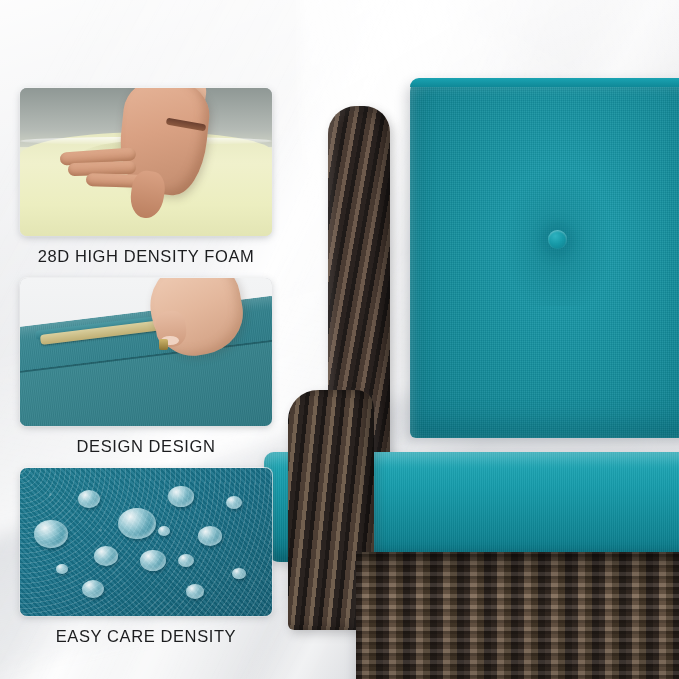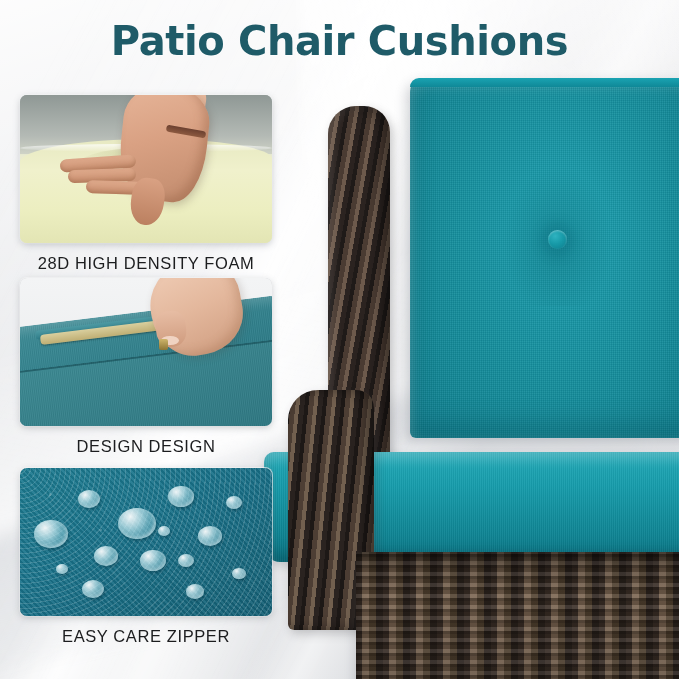--- a/index.html
+++ b/index.html
@@ -190,23 +190,22 @@
 </head>
 <body>
 
 <div id="page">
 
   <div class="sheen a"></div>
   <div class="sheen b"></div>
   <div class="sheen c"></div>
   <div class="sheen d"></div>
 
-  <div id="title">Patio Chair Cushions</div>
-
-  <div class="feature" style="top:95px">
+
+  <div class="feature" style="top:88px">
     <div class="thumb">
       <div class="foam-bg"></div>
       <div class="foam-top"></div>
       <div class="foam-body"></div>
       <div class="foam-edge"></div>
       <div class="foam-dent"></div>
       <div class="wrist1"></div>
       <div class="hand1"></div>
       <div class="band1"></div>
       <div class="fing f1"></div>
@@ -245,21 +244,21 @@
           <div class="drop" style="left: 178px; top: 58px; width: 24px; height: 19.68px;"></div>
           <div class="drop" style="left: 158px; top: 86px; width: 16px; height: 13.12px;"></div>
           <div class="drop" style="left: 62px; top: 112px; width: 22px; height: 18.04px;"></div>
           <div class="drop" style="left: 166px; top: 116px; width: 18px; height: 14.76px;"></div>
           <div class="drop" style="left: 206px; top: 28px; width: 16px; height: 13.12px;"></div>
           <div class="drop" style="left: 212px; top: 100px; width: 14px; height: 11.48px;"></div>
           <div class="drop" style="left: 36px; top: 96px; width: 12px; height: 9.84px;"></div>
           <div class="drop" style="left: 138px; top: 58px; width: 12px; height: 9.84px;"></div>
         </div>
     </div>
-    <div class="cap">EASY CARE ZIPPER</div>
+    <div class="cap">EASY CARE DENSITY</div>
   </div>
 
   <div id="chair">
     <div class="backcush"></div>
     <div class="tuftfold"></div>
     <div class="tuft"></div>
     <div class="armrest"></div>
     <div class="seatcush"></div>
     <div class="armfront"></div>
     <div class="base"></div>

